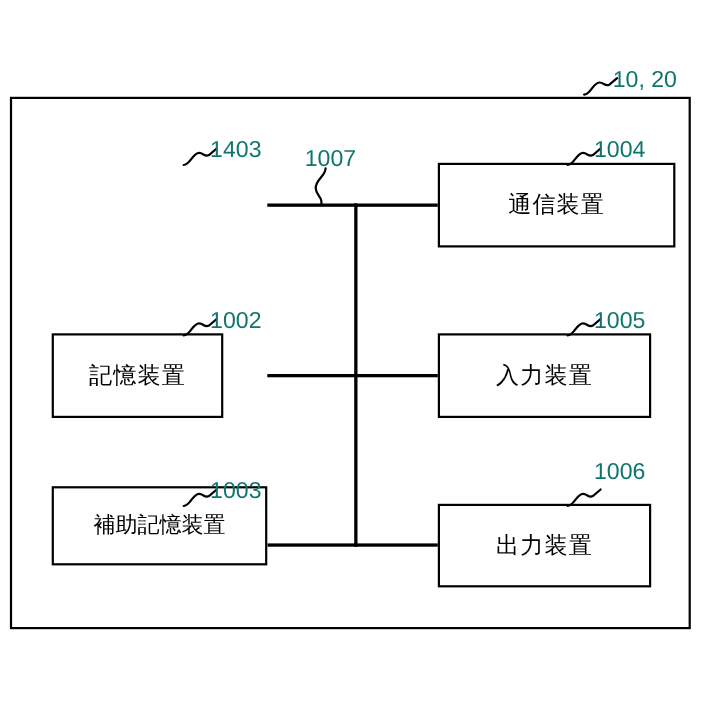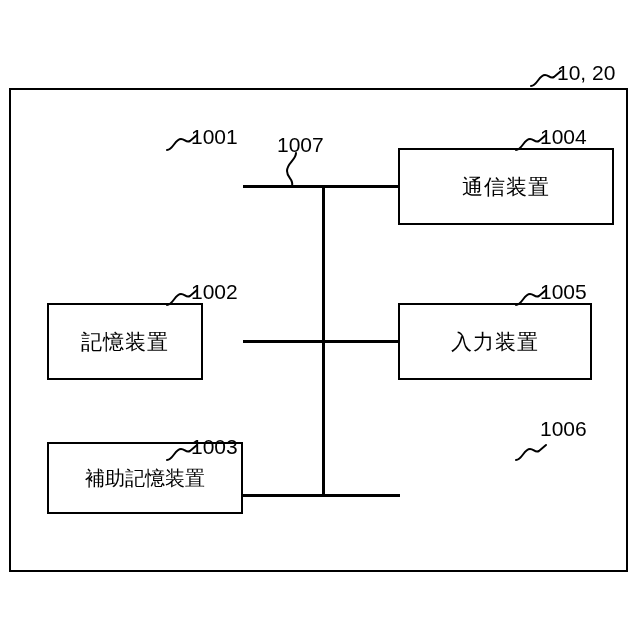--- a/index.html
+++ b/index.html
@@ -71,21 +71,21 @@
   .w-mid-right    { left: 322px; top: 340px; width: 78px; }
   .w-bot-left     { left: 243px; top: 494px; width: 81px; }
   .w-bot-right    { left: 322px; top: 494px; width: 78px; }
   
   .w-trunk        { left: 322px; top: 185px; height: 312px; }
 
   
   .callout {
     position: absolute;
     font-size: 21px;
-    color: #000000;
+    color: #0f766e;
     white-space: nowrap;
     z-index: 4;
     line-height: 1;
   }
   .squiggle {
     position: absolute;
     z-index: 4;
     overflow: visible;
   }
   .squiggle path {
@@ -134,21 +134,21 @@
   <div class="wire wire-v w-trunk"></div>
 
   <div class="callout c-1007">1007</div>
   <svg class="squiggle s-1007" width="22" height="36" viewBox="0 0 22 36">
     <path d="M13 1 C 13 8, 4 11, 4 19 C 4 26, 11 27, 9 34"></path>
   </svg>
 
   <svg class="squiggle s-1001" width="32" height="22" viewBox="0 0 32 22">
     <path d="M1 20 C 7 20, 9 9, 15 9 C 19 9, 20 13, 24 11 L 31 5"></path>
   </svg>
-  <div class="callout c-1001">1001</div>
+  <div class="callout c-1001">1403</div>
 
   <svg class="squiggle s-1002" width="32" height="22" viewBox="0 0 32 22">
     <path d="M1 20 C 7 20, 9 9, 15 9 C 19 9, 20 13, 24 11 L 31 5"></path>
   </svg>
   <div class="callout c-1002">1002</div>
   <div class="box b-mem">
     <span class="box-label">記憶装置</span>
   </div>
 
   <svg class="squiggle s-1003" width="32" height="22" viewBox="0 0 32 22">
@@ -172,14 +172,17 @@
   </svg>
   <div class="callout c-1005">1005</div>
   <div class="box b-input">
     <span class="box-label">入力装置</span>
   </div>
 
   <svg class="squiggle s-1006" width="32" height="22" viewBox="0 0 32 22">
     <path d="M1 20 C 7 20, 9 9, 15 9 C 19 9, 20 13, 24 11 L 31 5"></path>
   </svg>
   <div class="callout c-1006">1006</div>
+  <div class="box b-output">
+    <span class="box-label">出力装置</span>
+  </div>
 
 </div>
 
 </body></html>

